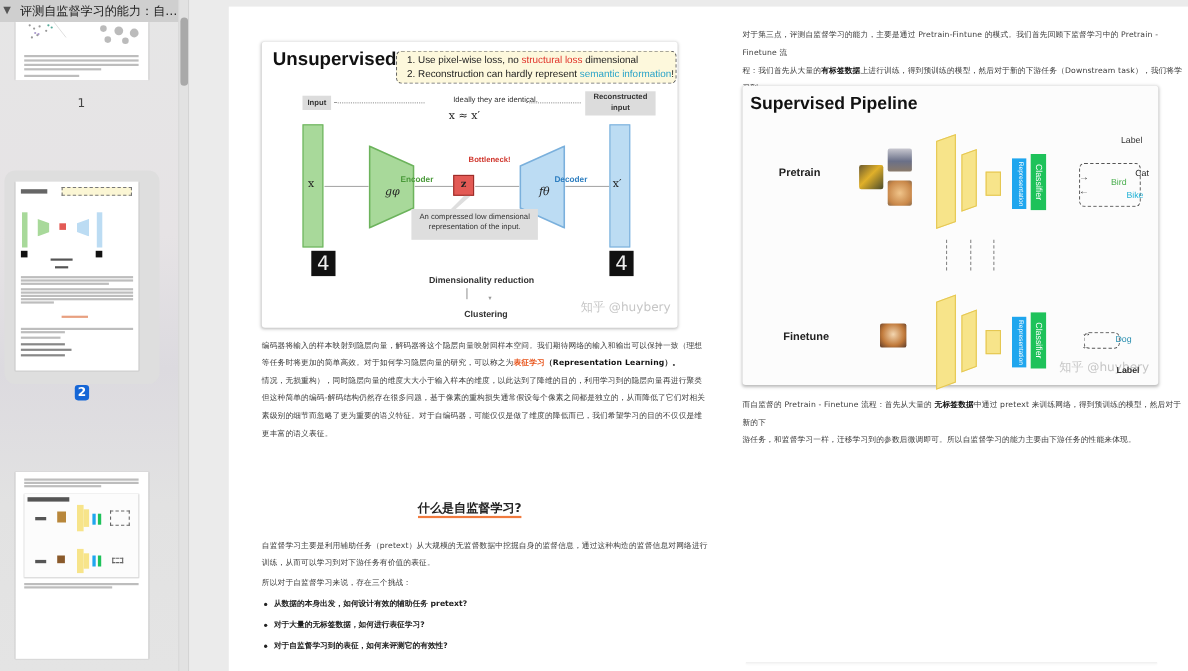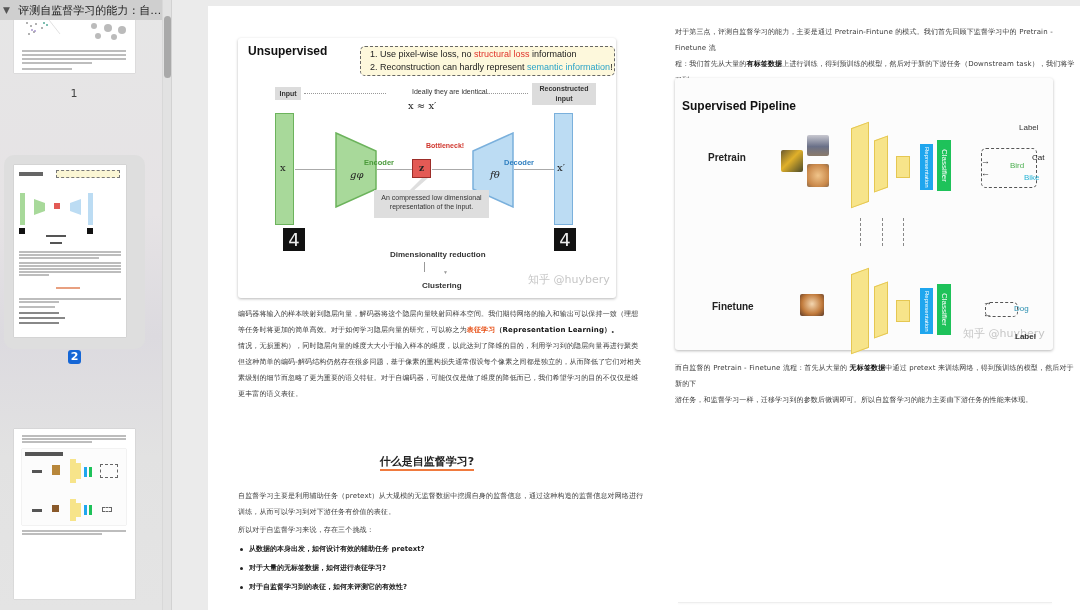--- a/index.html
+++ b/index.html
@@ -28,21 +28,21 @@
   
   .doc-area { position: absolute; left: 172px; top: 0; width: 908px; height: 610px; background: #ebebeb; }
   .page { position: absolute; left: 36px; top: 6px; width: 872px; height: 604px; background: #fff; }
 
   .text { position: absolute; font-size: 7px; line-height: 16px; color: #3a3a3a; letter-spacing: 0.15px; }
   .text b { color: #111; }
   .hl-orange { color: #e8541b; font-weight: bold; }
 
   
   .fig1 { position: absolute; left: 30px; top: 32px; width: 378px; height: 260px; background: #fff; border-radius: 3px; box-shadow: 0 1px 3px rgba(0,0,0,0.28); }
-  .fig-title { position: absolute; font-size: 12px; font-weight: bold; color: #111; font-family: "Liberation Sans", sans-serif; }
+  .fig-title { position: absolute; font-size: 17px; font-weight: bold; color: #111; font-family: "Liberation Sans", sans-serif; }
   .note-box { position: absolute; left: 122px; top: 8px; width: 255px; height: 30px; background: #fdf8dc; border: 1.5px dashed #666; border-radius: 5px; font-size: 9px; line-height: 13px; color: #222; padding: 1px 0 0 9px; font-family: "Liberation Sans", sans-serif; }
   .red { color: #e0332a; }
   .teal { color: #2aa3c8; }
   .gray-tag { position: absolute; background: #dcdcdc; font-size: 7px; font-weight: bold; color: #333; text-align: center; font-family: "Liberation Sans", sans-serif; }
   .small-txt { position: absolute; font-size: 7px; color: #333; font-family: "Liberation Sans", sans-serif; margin-left: 22px; }
   .dotted-line { position: absolute; height: 0; border-top: 1px dotted #999; }
   .bar-green { position: absolute; background: #a8d99a; border: 1.5px solid #6cb35c; }
   .bar-blue { position: absolute; background: #bcdcf3; border: 1.5px solid #7ab0dc; }
   .math { position: absolute; font-family: "DejaVu Serif", serif; font-weight: normal; font-size: 10px; color: #222; }
   .arrow-line { position: absolute; height: 1px; background: #aaa; }
@@ -182,21 +182,21 @@
       <div class="sb-thumb-bar"></div>
     </div>
   </div>
 
   <div class="doc-area">
     <div class="page">
 
       <div class="fig1">
         <div class="fig-title" style="left:10px;top:6px;">Unsupervised</div>
         <div class="note-box">
-          <div><span>1. Use pixel-wise loss, no </span><span class="red">structural loss</span><span> information</span></div>
+          <div><span>1. Use pixel-wise loss, no </span><span class="red">structural loss</span><span> dimensional</span></div>
           <div><span>2. Reconstruction can hardly represent </span><span class="teal">semantic information</span><span>!</span></div>
         </div>
 
         <div class="gray-tag" style="left:37px;top:49px;width:26px;height:13px;line-height:13px;">Input</div>
         <div class="dotted-line" style="left:66px;top:55px;width:82px;"></div>
         <div class="small-txt" style="left:152px;top:50px;">Ideally they are identical.</div>
         <div class="math" style="left:170px;top:62px;">x ≈ x′</div>
         <div class="dotted-line" style="left:240px;top:55px;width:50px;"></div>
         <div class="gray-tag" style="left:294px;top:45px;width:64px;height:22px;line-height:10px;padding-top:1px;">
           <div>Reconstructed</div>
@@ -285,21 +285,21 @@
           </div>
       </div>
 
       <div class="text" style="left:467px;top:18px;width:400px;">
         <div>对于第三点，评测自监督学习的能力，主要是通过 Pretrain-Fintune 的模式。我们首先回顾下监督学习中的 Pretrain - Finetune 流</div>
         <div><span>程：我们首先从大量的</span><b>有标签数据</b><span>上进行训练，得到预训练的模型，然后对于新的下游任务（Downstream task），我们将学习到</span></div>
         <div>的参数进行迁移，在新的有标签任务上进行「微调」，从而得到一个能适应新任务的网络。</div>
       </div>
 
       <div class="fig2">
-        <div class="fig-title" style="left:7px;top:21px;font-size:12px;">Supervised Pipeline</div>
+        <div class="fig-title" style="left:7px;top:8px;font-size:16px;">Supervised Pipeline</div>
 
         <div class="bold-lbl" style="left:33px;top:74px;">Pretrain</div>
         <div class="photo" style="left:106px;top:72px;width:22px;height:22px;background:linear-gradient(135deg,#6b5a2f,#e0b02a 45%,#4a4a2a);"></div>
         <div class="photo" style="left:132px;top:57px;width:22px;height:21px;background:linear-gradient(180deg,#c8c8d0,#6a7088 55%,#8a7a6a);"></div>
         <div class="photo" style="left:132px;top:86px;width:22px;height:23px;background:radial-gradient(circle at 50% 50%,#f0c48a,#c9884a 70%,#8a6a4a);"></div>
 
         <div class="cnn-slab" style="left:176px;top:47px;width:18px;height:80px;transform:skewY(-20deg);"></div>
         <div class="cnn-slab" style="left:199px;top:60px;width:14px;height:52px;transform:skewY(-20deg);"></div>
         <div class="cnn-slab" style="left:221px;top:78px;width:14px;height:22px;"></div>
         <div class="rep-bar" style="left:245px;top:66px;width:13px;height:46px;">Representation</div>

